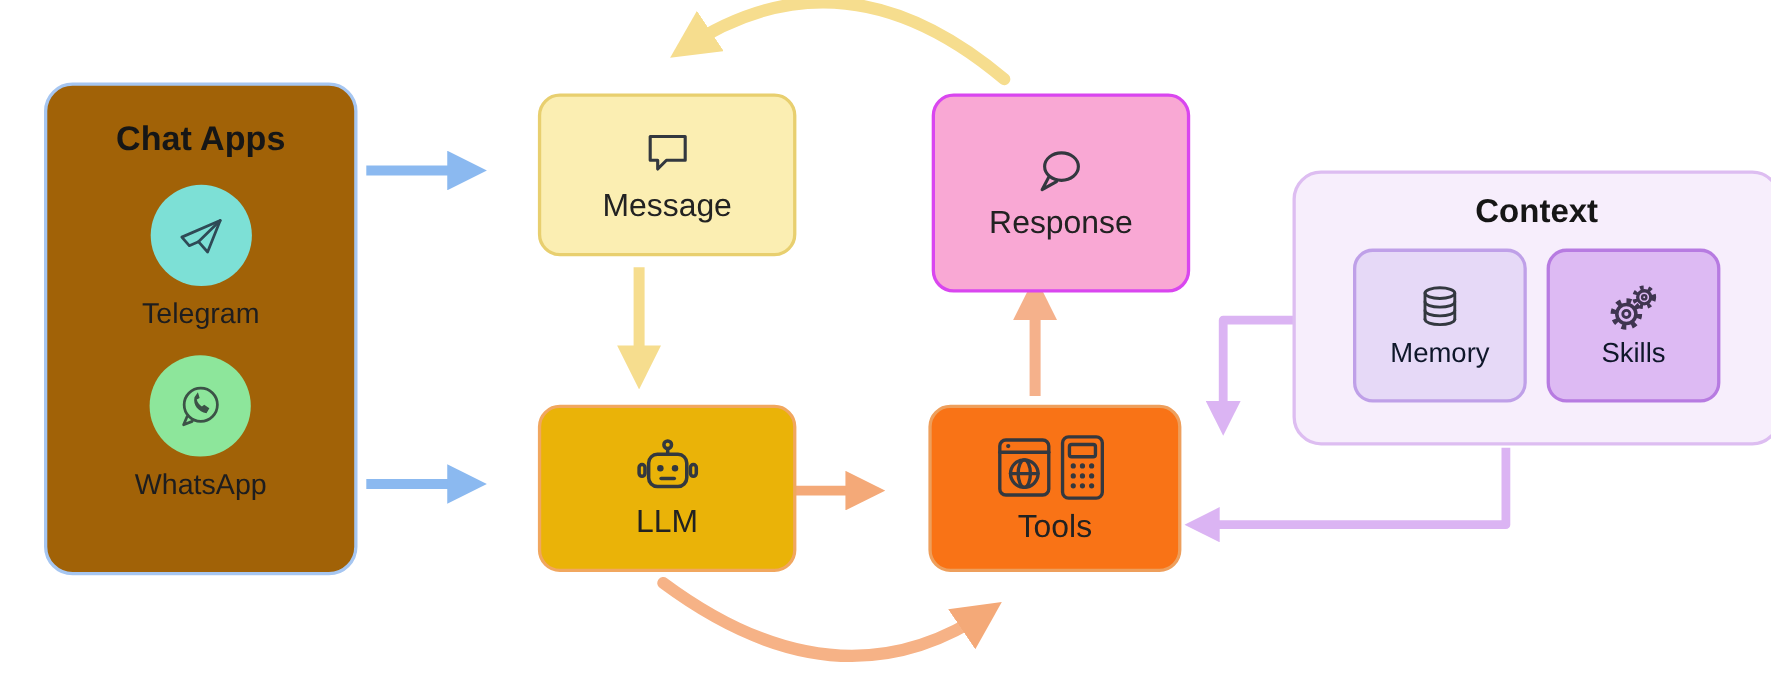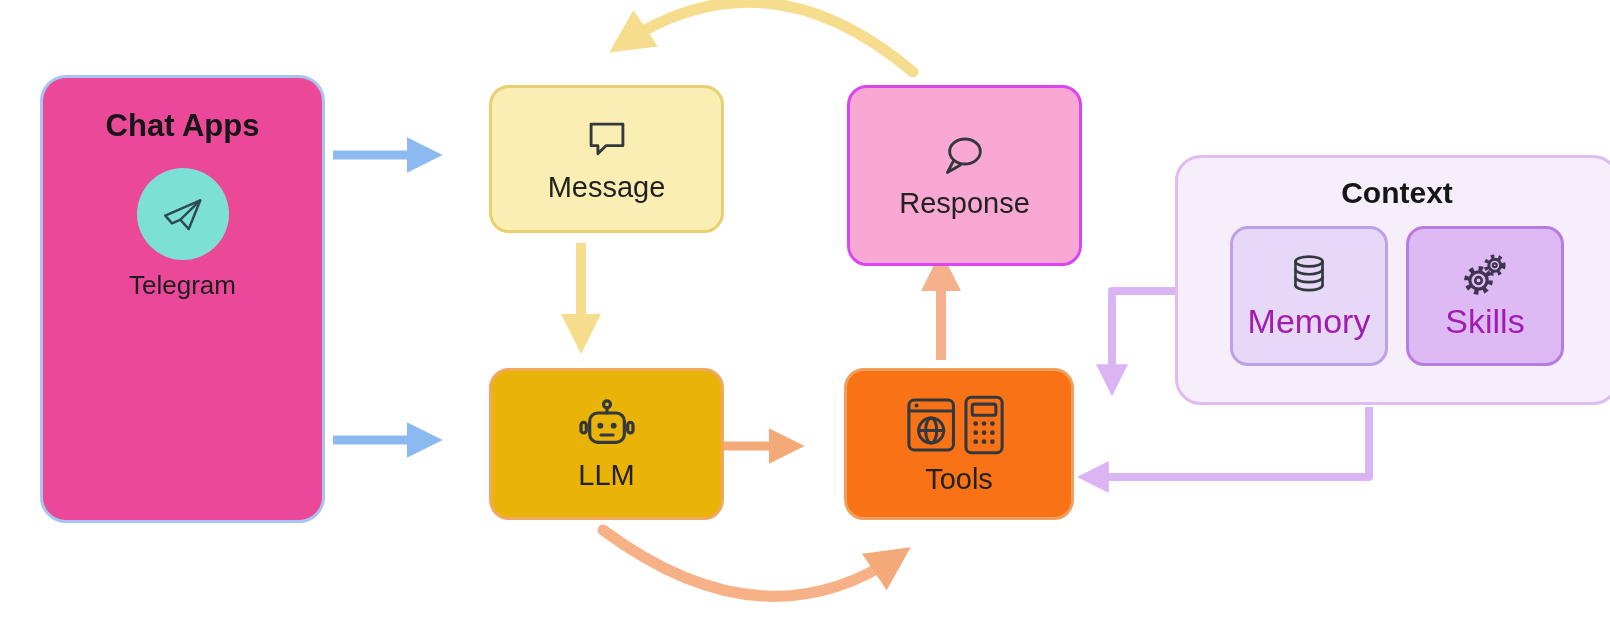--- a/index.html
+++ b/index.html
@@ -3,21 +3,21 @@
 <meta charset="utf-8">
 <style>
   html,body{margin:0;padding:0;background:#ffffff;}
   .canvas{
     position:relative;width:1610px;height:626px;overflow:hidden;
     background:#ffffff;font-family:"Liberation Sans",sans-serif;color:#1d1d1f;
   }
   .arrows{position:absolute;left:0;top:0;width:1610px;height:626px;z-index:1;}
   .box{position:absolute;z-index:2;box-sizing:border-box;display:flex;flex-direction:column;align-items:center;}
   
-  .chat-apps{left:40px;top:75px;width:285px;height:448px;background:#ec4899;border:3px solid #a6c6f1;border-radius:26px;padding-top:30px;}
+  .chat-apps{left:40px;top:75px;width:285px;height:448px;background:#a16207;border:3px solid #a6c6f1;border-radius:26px;padding-top:30px;}
   .panel-title{font-size:31px;font-weight:600;color:#161616;}
   .chat-apps .panel-title{margin-bottom:24px;}
   .app{display:flex;flex-direction:column;align-items:center;margin-bottom:22px;}
   .app-circle{width:92px;height:92px;border-radius:50%;display:flex;align-items:center;justify-content:center;}
   .telegram-bg{background:#7de0d6;}
   .whatsapp-bg{background:#8de69b;}
   .app-label{font-size:26px;margin-top:10px;color:#1d1d1f;}
   
   .node{border-radius:20px;justify-content:center;gap:6px;margin-left:24px;}
   .node-label{font-size:29px;color:#222;}
@@ -27,21 +27,21 @@
   .tools{left:820px;top:368px;width:230px;height:152px;background:#f97316;border:3px solid #ee9f5c;}
   
   .loop-title{position:absolute;left:655px;top:283px;width:212px;text-align:center;font-size:32px;font-weight:600;color:#141414;z-index:2;}
   
   .context{left:1175px;top:155px;width:444px;height:250px;background:#f7eefc;border:3px solid #ddbdf1;border-radius:26px;padding-top:18px;}
   .context .panel-title{font-size:30px;margin-bottom:16px;}
   .context-row{display:flex;gap:18px;}
   .subbox{width:158px;height:140px;border-radius:18px;box-sizing:border-box;display:flex;flex-direction:column;align-items:center;justify-content:center;gap:4px;}
   .memory{background:#e6d9f7;border:3px solid #bfa0e8;}
   .skills{background:#ddbaf3;border:3px solid #b77be1;}
-  .sub-label{font-size:34px;color:#a21caf;}
+  .sub-label{font-size:25px;color:#0f172a;}
   .icon{display:block;}
 </style>
 </head>
 <body>
 
 <div class="canvas">
 
   <svg class="arrows" viewBox="0 0 1610 626" xmlns="http://www.w3.org/2000/svg">
     <defs>
       <marker id="mBlue" viewBox="0 0 4 4" markerWidth="4" markerHeight="4" refX="2.6" refY="2" orient="auto" markerUnits="strokeWidth">
@@ -77,20 +77,32 @@
     <div class="app">
       <div class="app-circle telegram-bg">
         <svg class="icon" width="50" height="50" viewBox="0 0 48 48">
           <g fill="none" stroke="#2f4a56" stroke-width="2.4" stroke-linejoin="round" stroke-linecap="round">
             <path d="M7 25.5 L40.5 11 L29.5 38.5 L21.5 29.5 L13.5 33 Z"></path>
             <path d="M21.5 29.5 L40.5 11"></path>
           </g>
         </svg>
       </div>
       <div class="app-label">Telegram</div>
+    </div>
+    <div class="app">
+      <div class="app-circle whatsapp-bg">
+        <svg class="icon" width="50" height="50" viewBox="0 0 48 48">
+          <g fill="none" stroke="#3c5247" stroke-width="2.4" stroke-linejoin="round" stroke-linecap="round">
+            <circle cx="24.5" cy="23" r="14.5"></circle>
+            <path d="M12.5 33.5 L9.5 40.5 L17 37.5"></path>
+          </g>
+          <path d="M19 16.5 c-1.5 7 3.5 12.5 10.5 14 l2.5 -4.5 -4.5 -3 -2 1.5 c-2.5 -1.5 -4 -3.5 -4.5 -6 l2.5 -1.5 -1.5 -5 z" fill="#3c5247"></path>
+        </svg>
+      </div>
+      <div class="app-label">WhatsApp</div>
     </div>
   </div>
 
   <div class="box node message">
     <svg class="icon" width="56" height="50" viewBox="0 0 48 44">
       <path d="M10 8 h28 v19 h-15 l-7 7 v-7 h-6 z" fill="none" stroke="#33383f" stroke-width="2.5" stroke-linejoin="round"></path>
     </svg>
     <div class="node-label">Message</div>
   </div>
 

